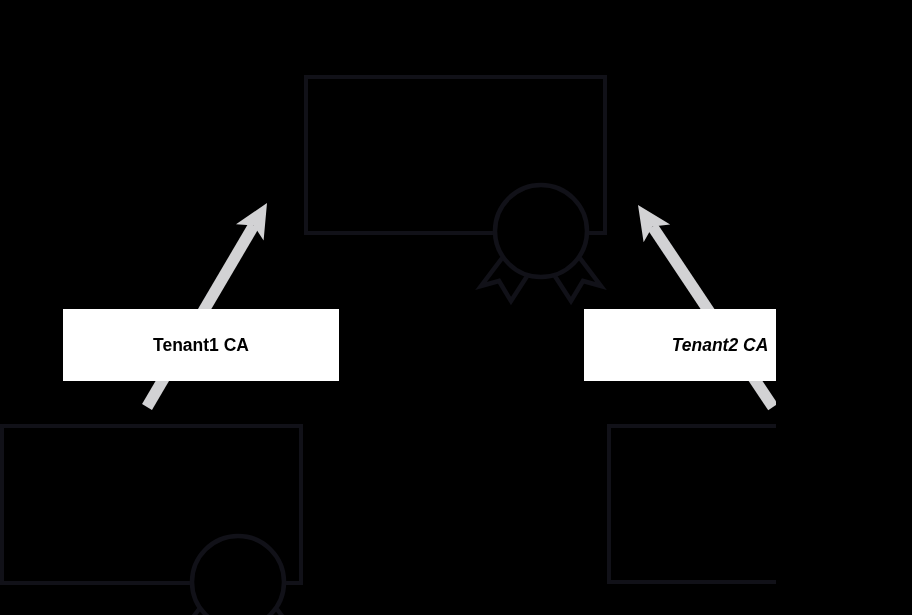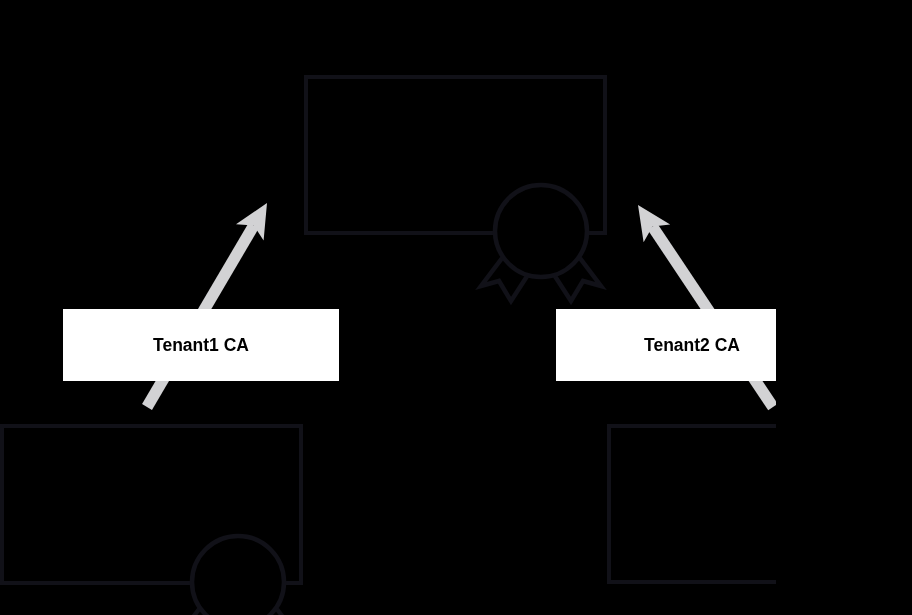--- a/index.html
+++ b/index.html
@@ -62,24 +62,25 @@
     justify-content: center;
     align-items: center;
   }
   .label-tenant1 {
     left: 63px;
     top: 269px;
     width: 276px;
     height: 72px;
   }
   .label-tenant2 {
-    left: 556px;
+    left: 584px;
     top: 269px;
     width: 272px;
     height: 72px;
+    font-style: italic;
   }
   .label-line {
     display: block;
   }
 </style>
 </head>
 <body>
 
 <div class="stage">
 

